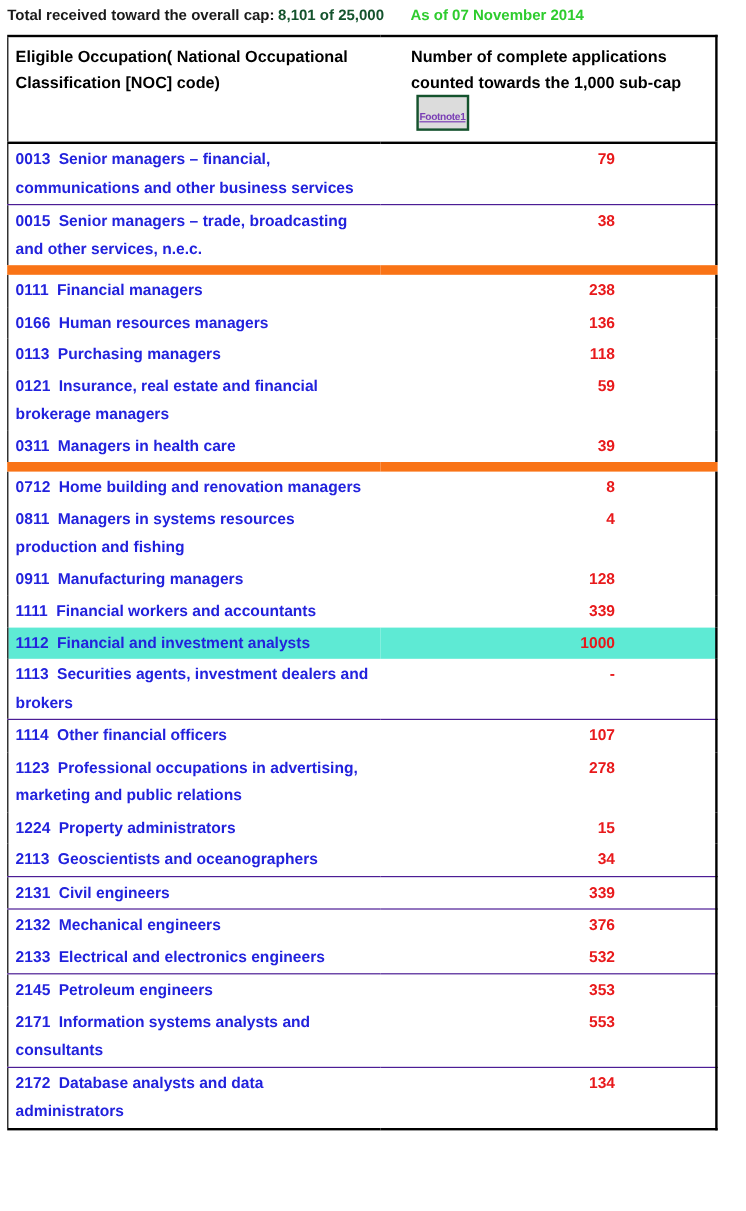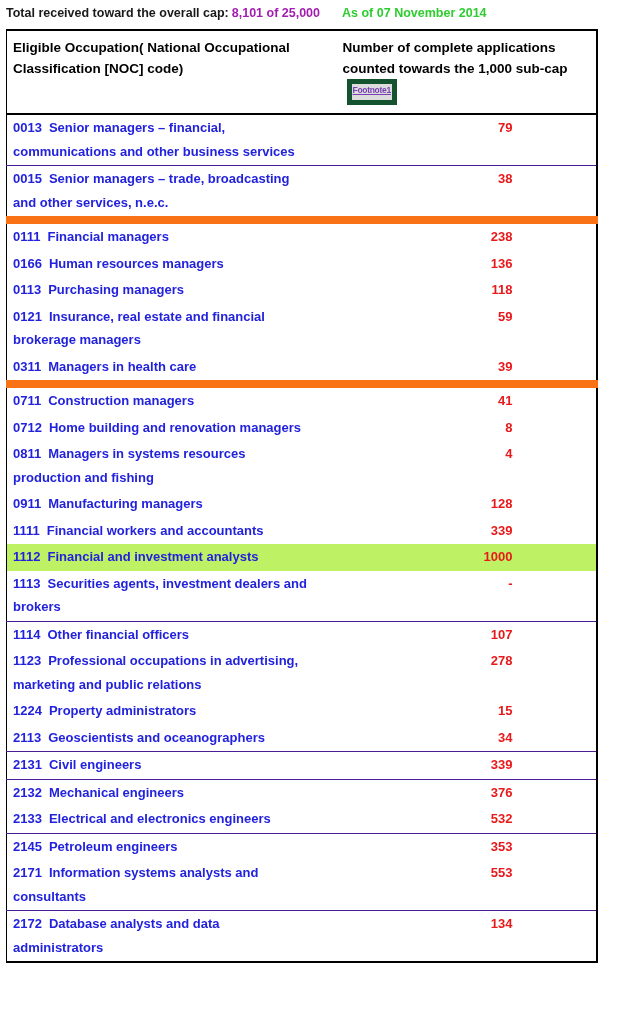--- a/index.html
+++ b/index.html
@@ -24,21 +24,21 @@
 
   
   .status-line {
     padding: 6px 0 4px 6px;
     font-size: 12.5px;
     font-weight: bold;
     white-space: nowrap;
     line-height: 15px;
   }
   .status-label { color: #1a1a1a; }
-  .status-value { color: #a21caf; margin-left: 3px; }
+  .status-value { color: #14532d; margin-left: 3px; }
   .status-asof  { color: #2ecc2e; margin-left: 22px; }
 
   
   .cap-table {
     position: relative;
     margin: 4px 0 0 6px;
     width: 590px;
     border-collapse: collapse;
     border-top: 2px solid #000;
     border-left: 1px solid #000;
@@ -59,22 +59,22 @@
     color: #000000;
     line-height: 21px;
     padding: 6px 8px 8px 6px;
     border-bottom: 2px solid #000;
   }
   thead th.num-head { padding-left: 26px; }
 
   .footnote-box {
     display: inline-block;
     background: #dcdcdc;
-    border: 5px solid #14532d;
-    padding: 0 1px 5px 1px;
+    border: 2px solid #14532d;
+    padding: 10px 1px 5px 1px;
     margin-left: 4px;
     vertical-align: 4px;
     line-height: 9px;
   }
   .footnote-link {
     font-size: 8.5px;
     color: #7a3fb5;
     text-decoration: underline;
     font-weight: bold;
     letter-spacing: -0.3px;
@@ -100,21 +100,21 @@
     padding-left: 0;
   }
   td.num .numwrap {
     display: inline-block;
     width: 196px;
     text-align: right;
   }
 
   tr.group-end td { border-bottom: 8px solid #f97316; }
   tr.thin-end td  { border-bottom: 1px solid #4c1d95; }
-  tr.highlight td { background: #bef264; }
+  tr.highlight td { background: #5eead4; }
 </style>
 </head>
 <body>
 
 <div class="page">
 
   <div class="status-line">
     <span class="status-label">Total received toward the overall cap:</span><span class="status-value">8,101 of 25,000</span><span class="status-asof">As of 07 November 2014</span>
   </div>
 
@@ -152,24 +152,20 @@
         </tr>
         <tr>
           <td class="occ"><span class="code">0121</span><span>Insurance, real estate and financial brokerage managers</span></td>
           <td class="num"><span class="numwrap">59</span></td>
         </tr>
         <tr class="group-end">
           <td class="occ"><span class="code">0311</span><span>Managers in health care</span></td>
           <td class="num"><span class="numwrap">39</span></td>
         </tr>
         <tr>
-          <td class="occ"><span class="code">0711</span><span>Construction managers</span></td>
-          <td class="num"><span class="numwrap">41</span></td>
-        </tr>
-        <tr>
           <td class="occ"><span class="code">0712</span><span>Home building and renovation managers</span></td>
           <td class="num"><span class="numwrap">8</span></td>
         </tr>
         <tr>
           <td class="occ"><span class="code">0811</span><span>Managers in systems resources production and fishing</span></td>
           <td class="num"><span class="numwrap">4</span></td>
         </tr>
         <tr>
           <td class="occ"><span class="code">0911</span><span>Manufacturing managers</span></td>
           <td class="num"><span class="numwrap">128</span></td>

